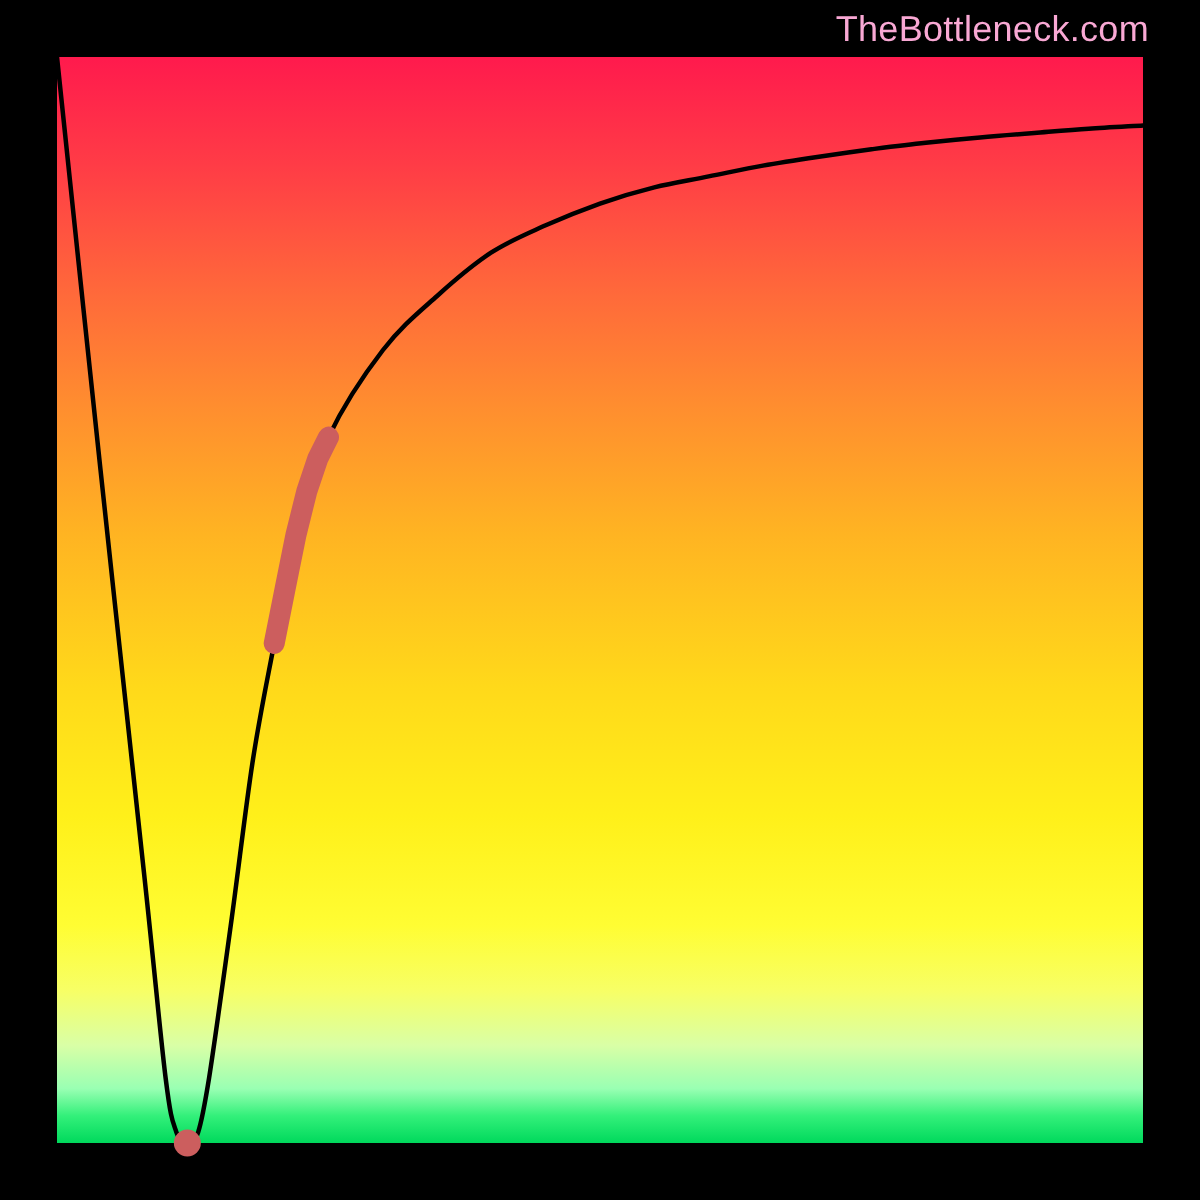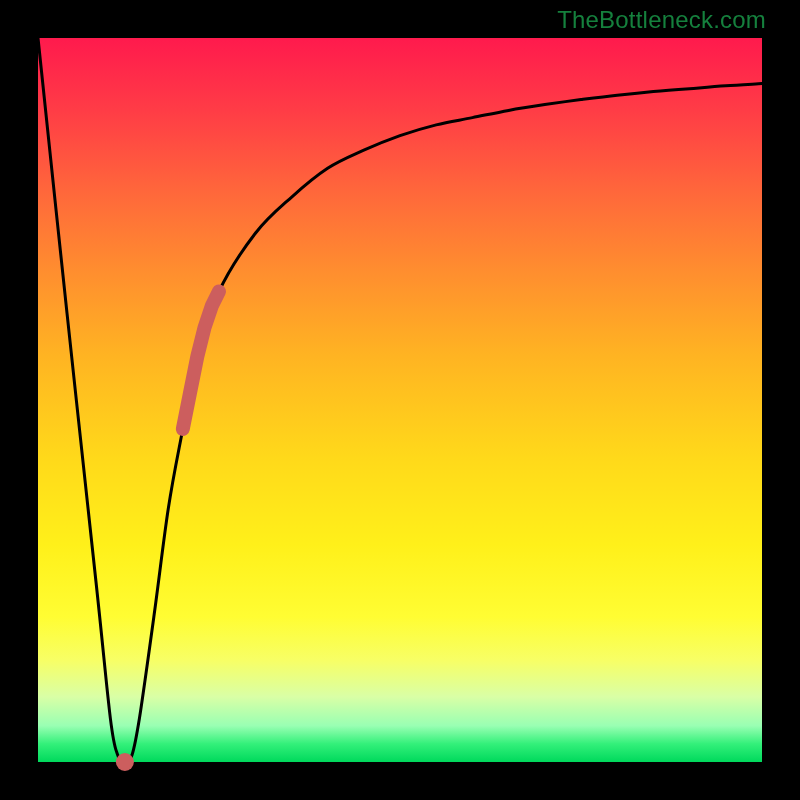--- a/index.html
+++ b/index.html
@@ -38,21 +38,21 @@
       #d9ffa6 91%,
       #99ffb3 95%,
       #33f07a 97.5%,
       #00d95c 100%
     );
   }
   .watermark {
     position: absolute;
     right: 34px;
     top: 6px;
-    color: #15803d;
+    color: #f9a8d4;
     font-size: 24px;
     font-weight: 500;
     letter-spacing: 0.2px;
     user-select: none;
   }
   svg.curve {
     position: absolute;
     left: 0;
     top: 0;
     width: 724px;

